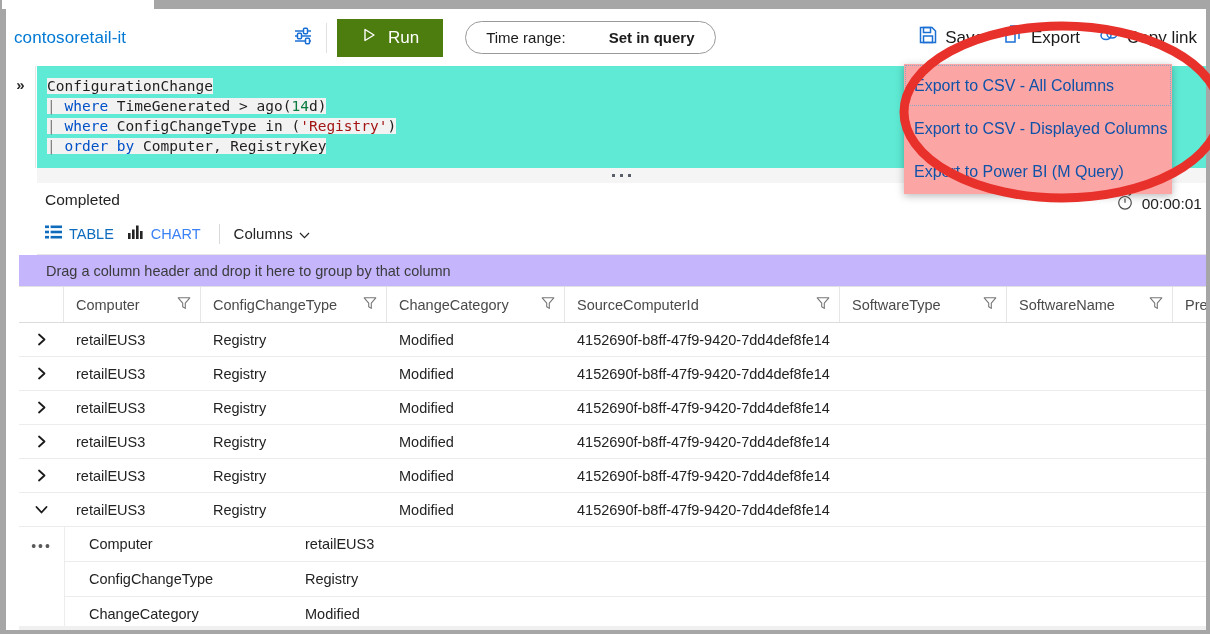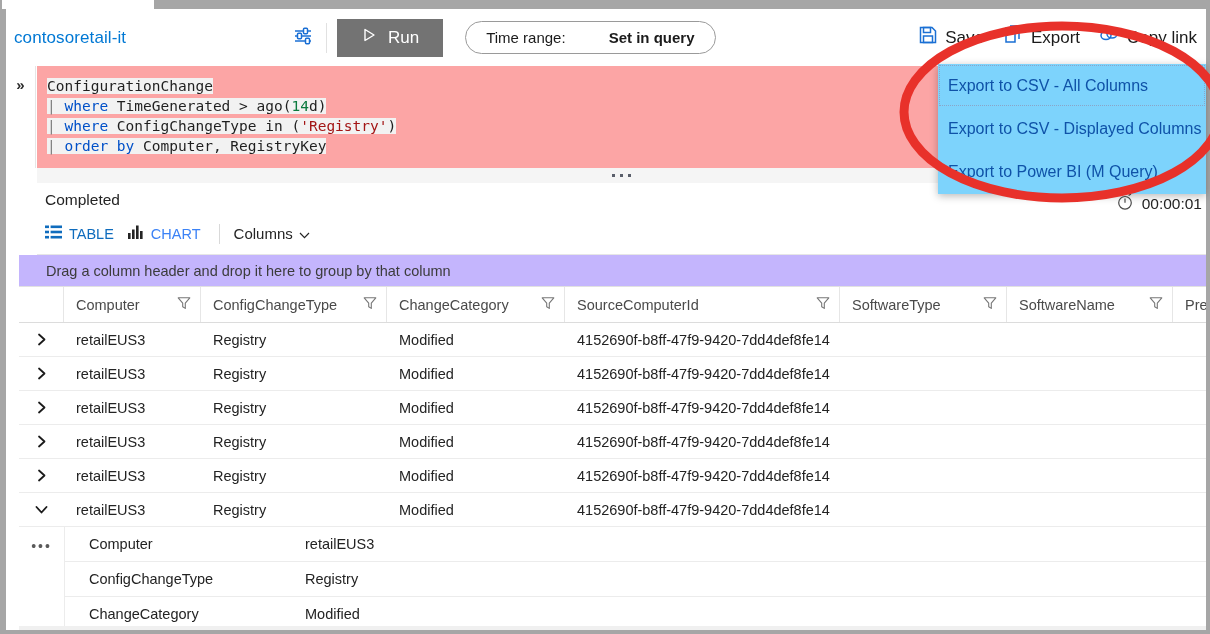--- a/index.html
+++ b/index.html
@@ -57,21 +57,21 @@
   .cmd-spacer-1 { width: 160px; }
   .icon-btn {
     width: 34px; height: 34px;
     display: flex; align-items: center; justify-content: center;
     cursor: pointer;
   }
   .vdivider {
     width: 1px; height: 30px; background: #e1e1e1; margin: 0 10px 0 6px;
   }
   .run-btn {
-    background: #737373;
+    background: #4d7c0f;
     color: #ffffff;
     height: 38px;
     min-width: 106px;
     display: flex; align-items: center; justify-content: center;
     gap: 11px;
     font-size: 17px;
     cursor: pointer;
     user-select: none;
   }
   .timerange-pill {
@@ -109,21 +109,21 @@
     border-right: 1px solid #e6e6e6;
     display: flex; justify-content: center;
     padding-top: 11px;
   }
   .chev2 {
     font-size: 15px; color: #2b2b2b; font-weight: bold; line-height: 1;
     cursor: pointer;
   }
   .editor {
     position: absolute; left: 37px; top: 66px; width: 1169px; height: 102px;
-    background: #fca5a5;
+    background: #5eead4;
     padding: 10px 0 0 10px;
   }
   .code-line {
     font-family: "DejaVu Sans Mono", monospace;
     font-size: 14.5px;
     line-height: 20px;
     color: #1f1f1f;
     white-space: pre;
   }
   .code-line .hl { background: #f2f2f2; }
@@ -261,23 +261,23 @@
 
   
   .hscroll {
     position: absolute; left: 19px; bottom: 4px; width: 1187px; height: 4px;
     background: #f0f0f0;
   }
 
   
   .menu {
     position: absolute;
-    left: 938px; top: 64px;
+    left: 904px; top: 64px;
     width: 268px; height: 130px;
-    background: #7dd3fc;
+    background: #fca5a5;
     box-shadow: 0 2px 8px rgba(0,0,0,0.28);
     z-index: 30;
   }
   .menu-item {
     height: 43px;
     display: flex; align-items: center;
     padding-left: 10px;
     font-size: 16px;
     color: #0f52a8;
     white-space: nowrap;

